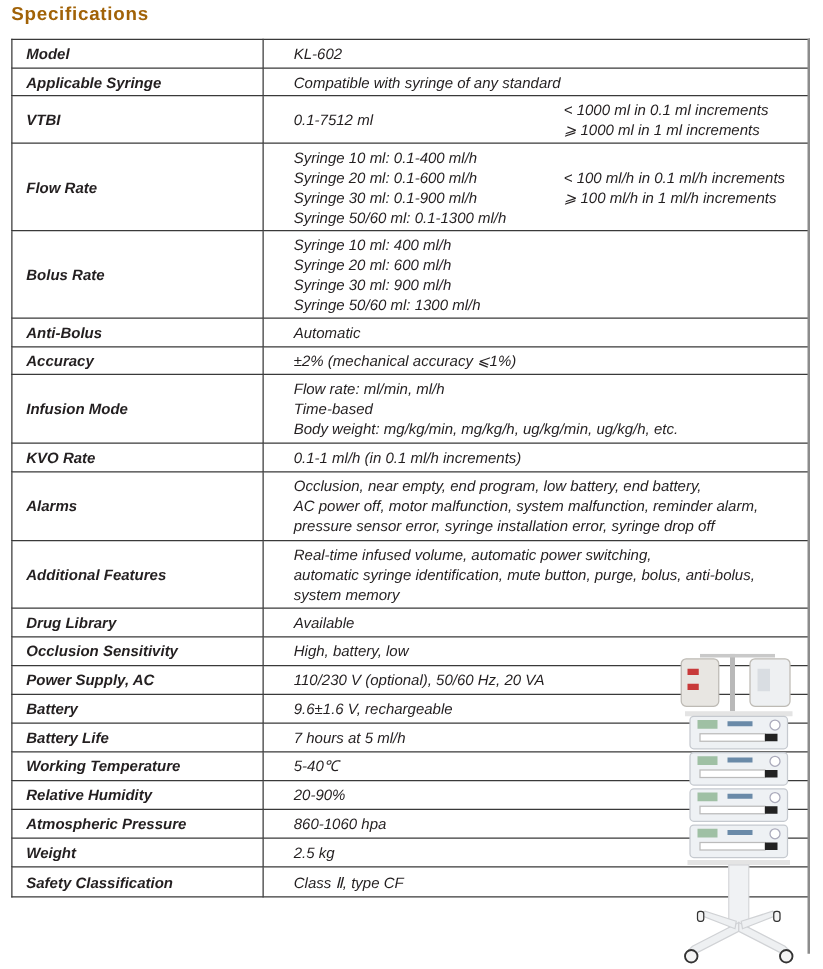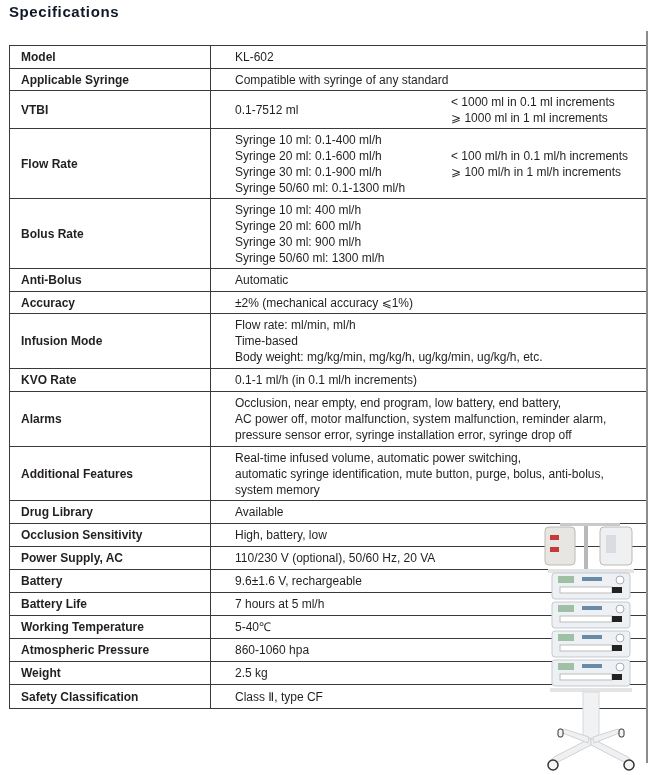--- a/index.html
+++ b/index.html
@@ -1,25 +1,25 @@
 <!DOCTYPE html>
 <html><head>
 <meta charset="utf-8">
 <style>
   * { box-sizing: border-box; margin: 0; padding: 0; }
   html, body { width: 658px; height: 775px; background: #ffffff; overflow: hidden; }
   body { position: relative; font-family: "Liberation Sans", sans-serif; color: #231f20; }
   .title {
     position: absolute; left: 9px; top: 3px;
-    font-size: 15px; font-weight: bold; letter-spacing: 0.6px; color: #0f172a;
+    font-size: 15px; font-weight: bold; letter-spacing: 0.6px; color: #a16207;
   }
   table.spec {
-    position: absolute; left: 9px; top: 45px;
+    position: absolute; left: 9px; top: 31px;
     width: 639px; border-collapse: collapse;
-    font-size: 12px; line-height: 16px;
+    font-size: 12px; line-height: 16px; font-style: italic;
   }
   table.spec td {
     border: 1.5px solid #3a3a3a;
     padding: 0 0 0 11px;
     vertical-align: middle;
   }
   table.spec td.k { width: 201px; font-weight: bold; }
   table.spec td.v { padding-left: 24px; }
   table.spec tr { height: 23px; }
   .split { display: flex; align-items: center; }
@@ -162,20 +162,26 @@
           <span class="line">7 hours at 5 ml/h</span>
         </td>
       </tr>
       <tr style="height: 23px;">
         <td class="k">Working Temperature</td>
         <td class="v">
           <span class="line">5-40℃</span>
         </td>
       </tr>
       <tr style="height: 23px;">
+        <td class="k">Relative Humidity</td>
+        <td class="v">
+          <span class="line">20-90%</span>
+        </td>
+      </tr>
+      <tr style="height: 23px;">
         <td class="k">Atmospheric Pressure</td>
         <td class="v">
           <span class="line">860-1060 hpa</span>
         </td>
       </tr>
       <tr style="height: 23px;">
         <td class="k">Weight</td>
         <td class="v">
           <span class="line">2.5 kg</span>
         </td>

